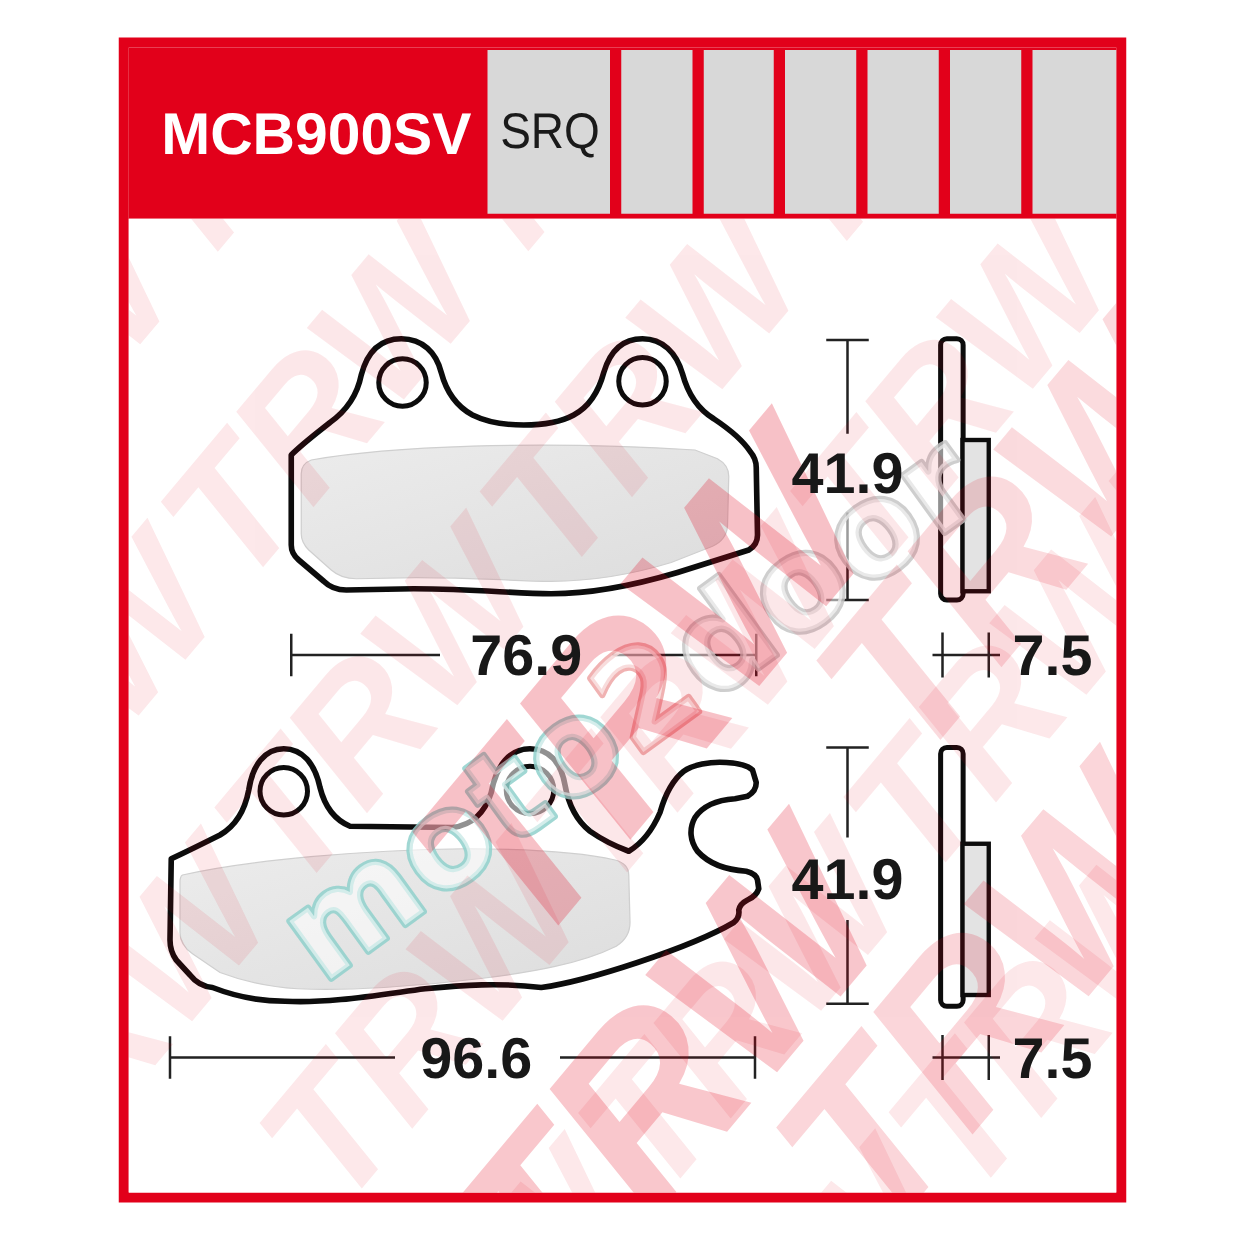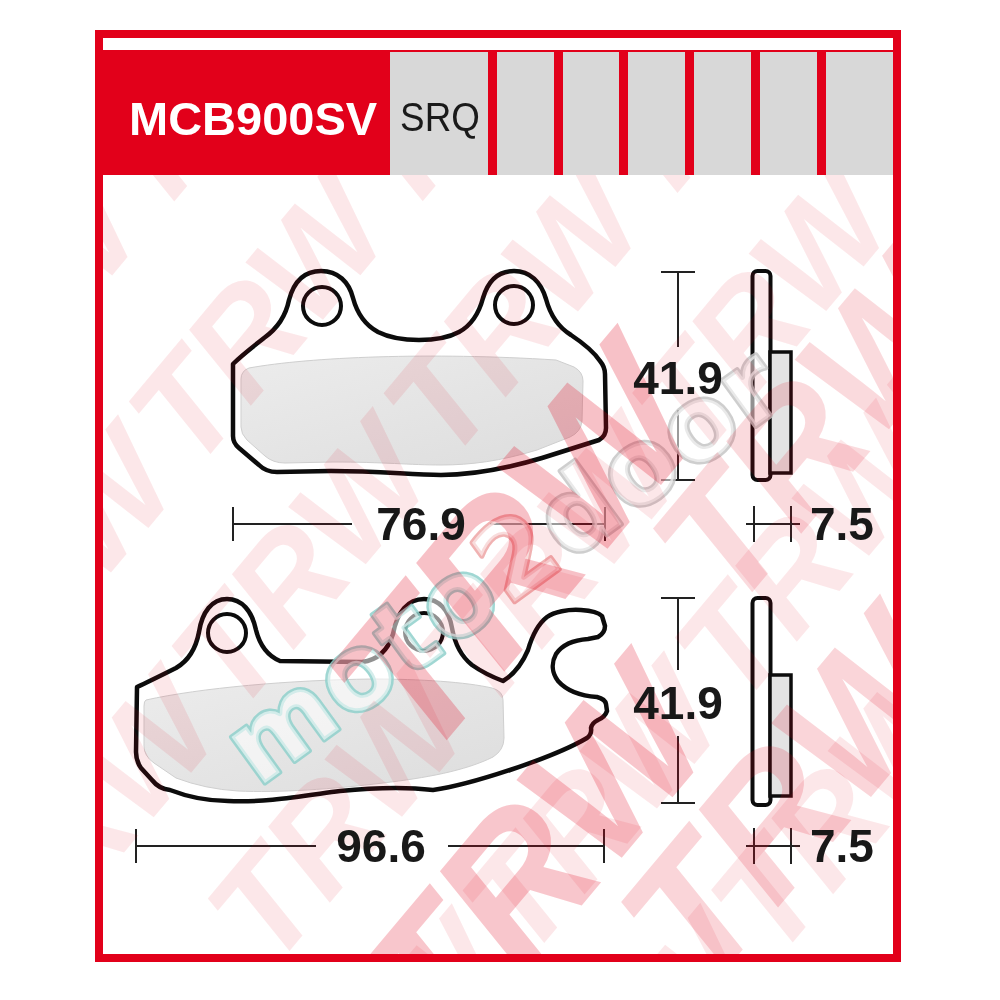--- a/index.html
+++ b/index.html
@@ -4,21 +4,21 @@
 <style>
   html,body{margin:0;padding:0;background:#ffffff;}
   body{width:1000px;height:1000px;position:relative;font-family:"Liberation Sans",sans-serif;overflow:hidden;}
 
   
   .page{
     position:absolute;left:95px;top:30px;width:806px;height:932px;
     border:8px solid #e2001a;box-sizing:border-box;background:#ffffff;
   }
   .header{
-    position:absolute;left:0;top:12px;width:100%;height:137px;
+    position:absolute;left:0;top:0;width:100%;height:137px;
     background:#e2001a;display:flex;box-sizing:border-box;
   }
   .part-cell{
     width:287px;flex:0 0 287px;display:flex;align-items:center;
     padding-left:26px;box-sizing:border-box;
   }
   .part-no{
     color:#ffffff;font-weight:bold;font-size:47px;letter-spacing:0px;
     font-family:"Liberation Sans",sans-serif;
   }

